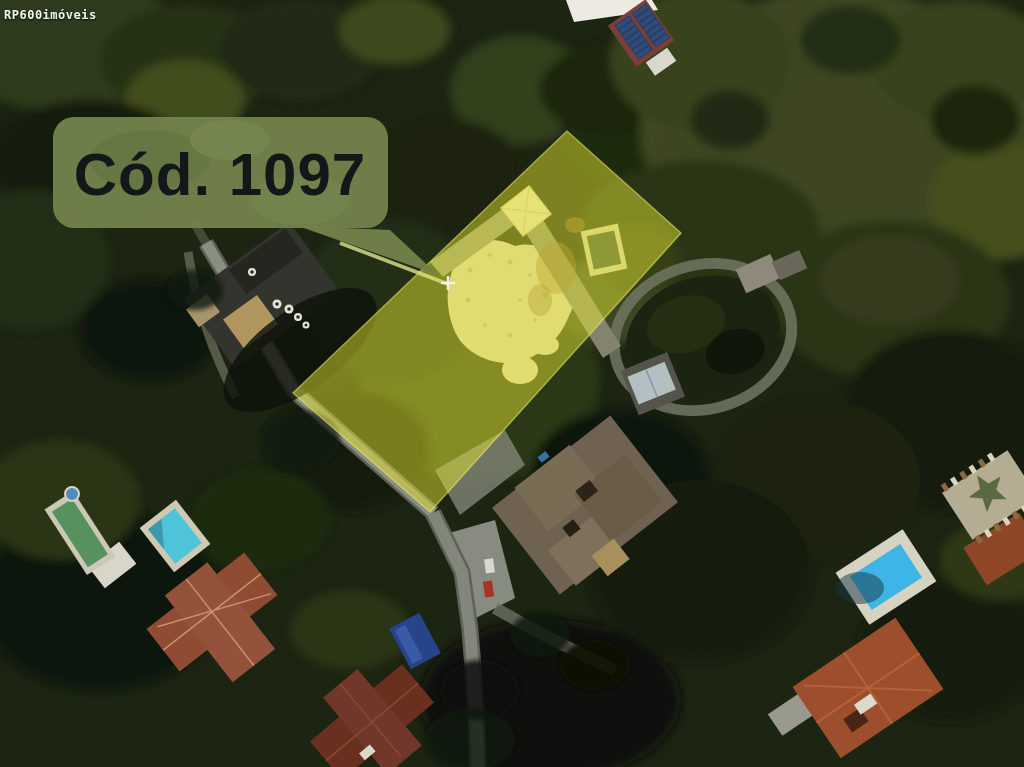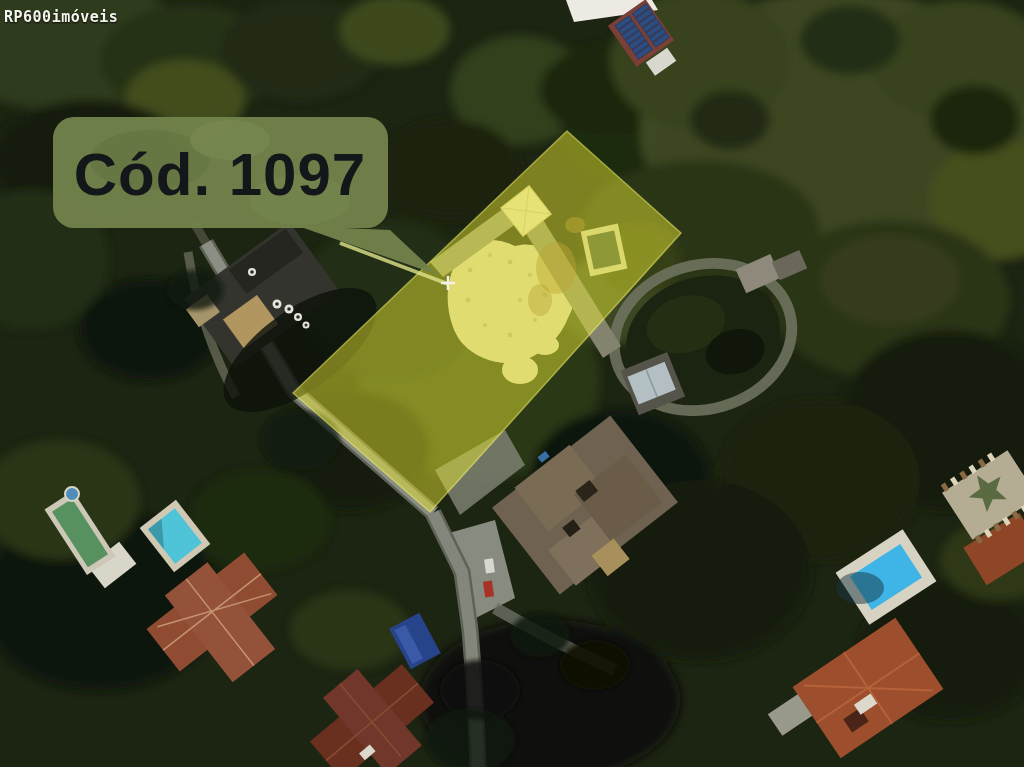--- a/index.html
+++ b/index.html
@@ -1,20 +1,20 @@
 <!DOCTYPE html>
 <html><head>
 <meta charset="utf-8">
 <style>
   html,body{margin:0;padding:0;background:#0b0d08;}
   .stage{position:relative;width:1024px;height:767px;overflow:hidden;background:#1c2412;
          font-family:"Liberation Sans",sans-serif;}
   .stage svg{position:absolute;inset:0;display:block;}
   .watermark{position:absolute;top:8px;left:4px;z-index:10;
-             font-family:"DejaVu Sans Mono",monospace;font-weight:bold;font-size:15px;
+             font-family:"DejaVu Sans Mono",monospace;font-weight:bold;font-size:12px;
              color:#f4f4ee;letter-spacing:.5px;text-shadow:0 1px 2px rgba(0,0,0,.85);}
   .code-text{font-family:"Liberation Sans",sans-serif;font-weight:bold;font-size:60px;
              letter-spacing:1px;}
 </style>
 </head>
 <body>
 
 <div class="stage">
 <svg width="1024" height="767" viewBox="0 0 1024 767">
   <defs>

